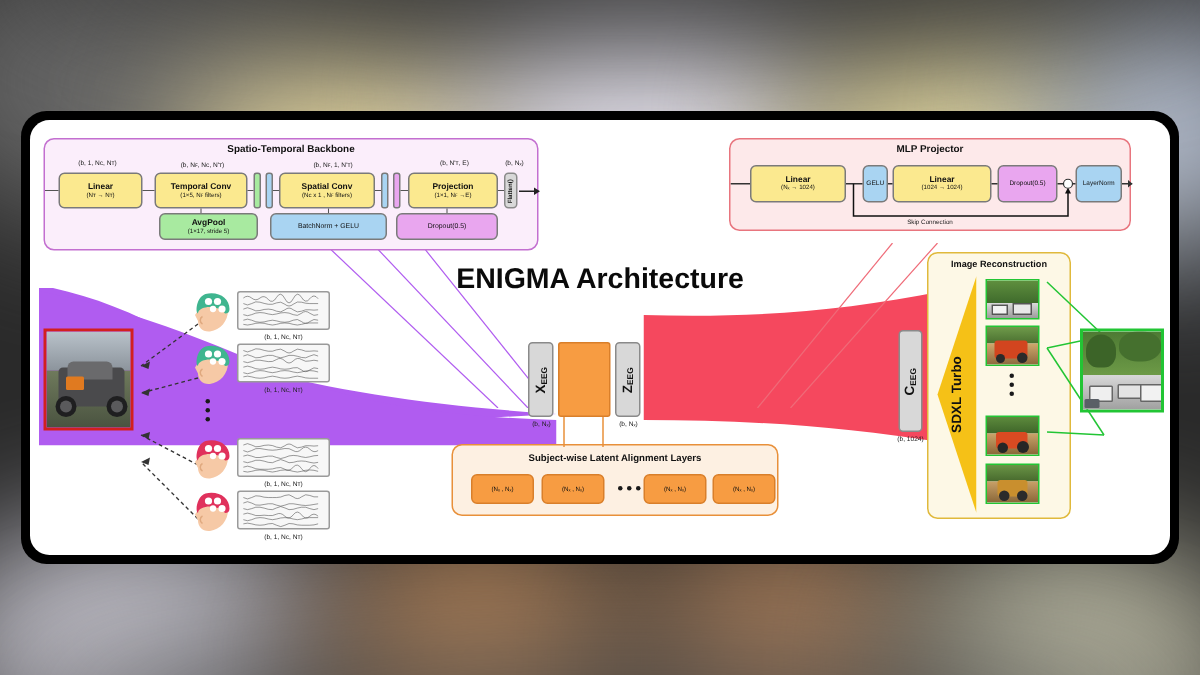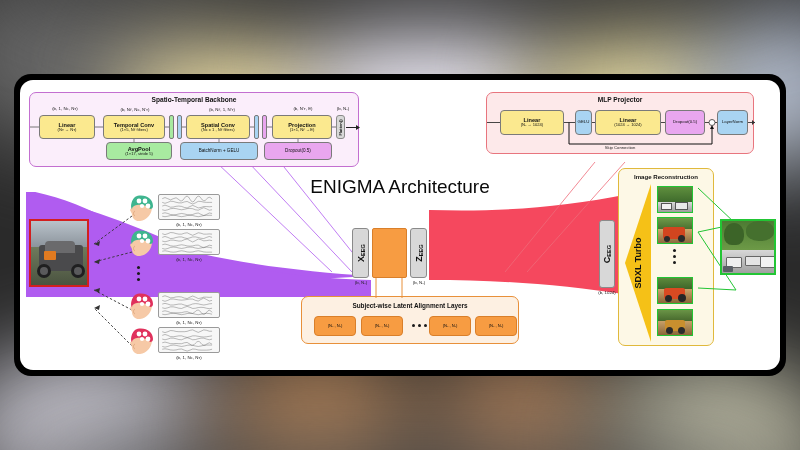--- a/index.html
+++ b/index.html
@@ -76,21 +76,21 @@
   .photo { position:absolute; overflow:hidden; }
   .photo .sky  { position:absolute; left:0; right:0; top:0; }
   .photo .grnd { position:absolute; left:0; right:0; bottom:0; }
 
   .dots { position:absolute; display:flex; gap:3px; }
   .dots i { width:3px; height:3px; border-radius:50%; background:#1a1a1a; display:block; }
   .dotsv { position:absolute; display:flex; flex-direction:column; gap:3px; }
   .dotsv i { width:3px; height:3px; border-radius:50%; background:#1a1a1a; display:block; }
 
   #title {
-    position:absolute; font-weight:normal; color:#0a0a0a; white-space:nowrap;
+    position:absolute; font-weight:bold; color:#0a0a0a; white-space:nowrap;
   }
   .cap { position:absolute; font-size:4.4px; color:#222; white-space:nowrap; }
   .skipcap { position:absolute; font-size:4.2px; color:#222; white-space:nowrap; }
 </style>
 </head>
 <body>
 
 <div id="stage">
 
   <div class="backdrop">

